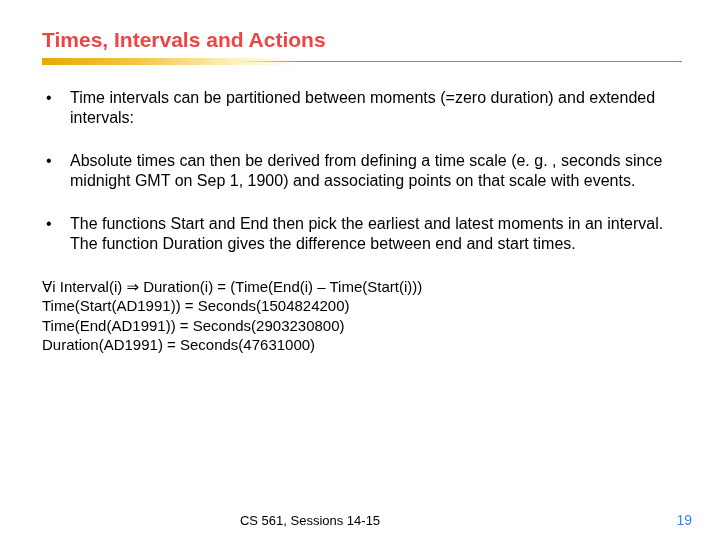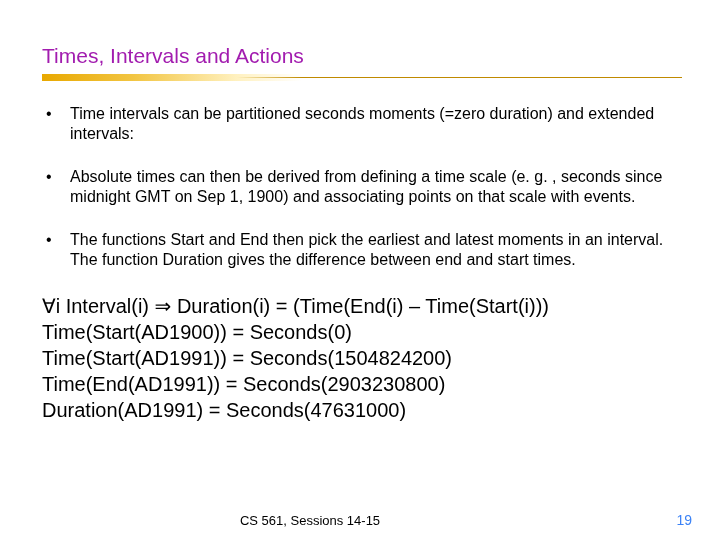--- a/index.html
+++ b/index.html
@@ -19,23 +19,23 @@
     position: relative;
     box-sizing: border-box;
     padding: 28px 42px 0 42px;
   }
   .title-wrap {
     position: relative;
     margin-bottom: 18px;
   }
   .title {
     font-size: 21px;
-    font-weight: normal;
-    color: #a21caf;
-    margin: 16px 0 6px 0;
+    font-weight: bold;
+    color: #ef4444;
+    margin: 0 0 6px 0;
   }
   .underline-area {
     position: relative;
     height: 12px;
     width: 640px;
   }
   .grad-bar {
     position: absolute;
     left: 0;
     top: 0;
@@ -63,21 +63,21 @@
   }
   .bullet .dot {
     flex: 0 0 24px;
     text-align: left;
     padding-left: 4px;
   }
   .bullet .txt {
     flex: 1;
   }
   .equations {
-    font-size: 20px;
+    font-size: 15px;
     line-height: 1.30;
     margin-top: 10px;
   }
   .footer {
     position: absolute;
     bottom: 12px;
     left: 0;
     width: 620px;
     text-align: center;
     font-size: 13px;
@@ -101,36 +101,35 @@
     <div class="underline-area">
       <div class="grad-bar"></div>
       <div class="long-line"></div>
     </div>
   </div>
 
   <div class="body">
 
     <div class="bullet">
       <div class="dot">•</div>
-      <div class="txt">Time intervals can be partitioned seconds moments (=zero duration) and extended intervals:</div>
+      <div class="txt">Time intervals can be partitioned between moments (=zero duration) and extended intervals:</div>
     </div>
 
     <div class="bullet">
       <div class="dot">•</div>
       <div class="txt">Absolute times can then be derived from defining a time scale (e. g. , seconds since midnight GMT on Sep 1, 1900) and associating points on that scale with events.</div>
     </div>
 
     <div class="bullet">
       <div class="dot">•</div>
       <div class="txt">The functions Start and End then pick the earliest and latest moments in an interval. The function Duration gives the difference between end and start times.</div>
     </div>
 
     <div class="equations">
       <div>∀i Interval(i) ⇒ Duration(i) = (Time(End(i) – Time(Start(i)))</div>
-      <div>Time(Start(AD1900)) = Seconds(0)</div>
       <div>Time(Start(AD1991)) = Seconds(1504824200)</div>
       <div>Time(End(AD1991)) = Seconds(2903230800)</div>
       <div>Duration(AD1991) = Seconds(47631000)</div>
     </div>
 
   </div>
 
   <div class="footer">CS 561,  Sessions 14-15</div>
   <div class="pagenum">19</div>
 

